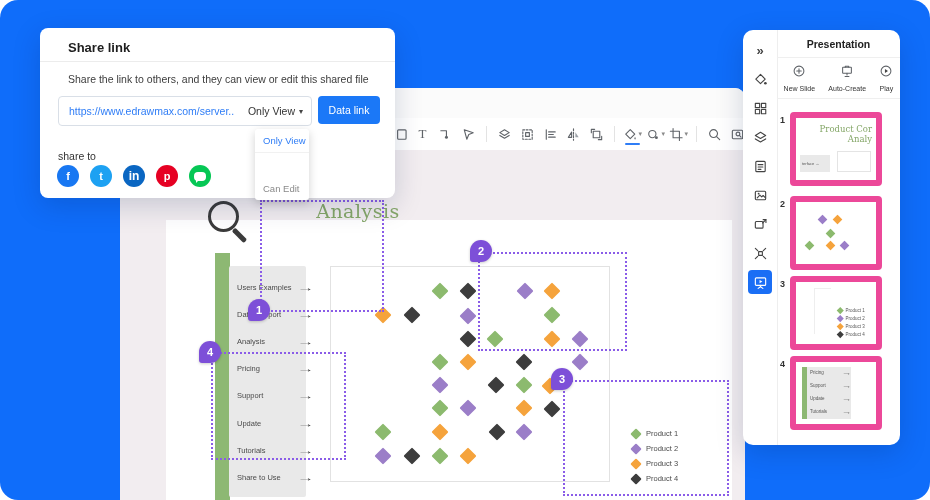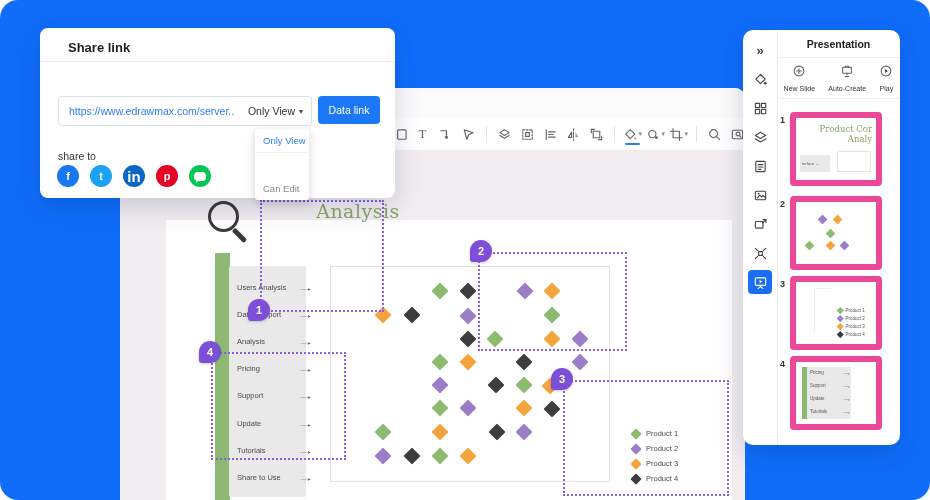--- a/index.html
+++ b/index.html
@@ -41,21 +41,21 @@
   .sm-divider{position:absolute;left:0;right:0;top:33px;height:1px;background:#ececec;}
   .sm-desc{position:absolute;left:28px;top:45px;font-size:10.5px;color:#3c3c3c;}
   .sm-input{position:absolute;left:18px;top:68px;width:252px;height:28px;border:1px solid #d9dfe7;border-radius:4px;background:#fff;display:flex;align-items:center;}
   .sm-url{font-size:10.5px;color:#2f7df6;margin-left:10px;white-space:nowrap;overflow:hidden;flex:1;}
   .sm-perm{display:flex;align-items:center;gap:4px;font-size:10.5px;color:#333;margin:0 8px 0 6px;cursor:pointer;white-space:nowrap;}
   .sm-perm .caret{font-size:8px;color:#444;}
   .sm-copy{position:absolute;left:278px;top:68px;width:62px;height:28px;background:#1b78f7;color:#fff;border:none;border-radius:4px;font-size:10.5px;font-family:"Liberation Sans",sans-serif;}
   .sm-share-to{position:absolute;left:18px;top:122px;font-size:10.5px;color:#333;}
   .sm-socials{position:absolute;left:17px;top:137px;display:flex;gap:11px;}
   .social{width:22px;height:22px;border-radius:50%;display:flex;align-items:center;justify-content:center;color:#fff;font-size:11px;font-weight:bold;}
-  .social .in{font-size:15px;font-weight:bold;}
+  .social .in{font-size:12px;font-weight:bold;}
   .social .bubble{width:12px;height:9px;background:#fff;border-radius:4px;position:relative;}
   .social .bubble::after{content:"";position:absolute;left:2px;bottom:-2px;border:2px solid transparent;border-top-color:#fff;border-left-color:#fff;}
   .sm-dropdown{position:absolute;left:215px;top:101px;width:54px;background:#fff;border-radius:3px;box-shadow:0 3px 10px rgba(0,0,0,.18);z-index:5;}
   .sm-option{padding:6px 8px;font-size:9.5px;white-space:nowrap;}
   .sm-option.selected{color:#2f7df6;border-bottom:1px solid #f1f1f1;}
   .sm-option.normal{color:#8a8a8a;margin-top:24px;}
   
   .right-panel{position:absolute;left:743px;top:30px;width:157px;height:415px;background:#fff;border-radius:10px;box-shadow:0 8px 28px rgba(0,30,80,.18);}
   .side-strip{position:absolute;left:0;top:0;bottom:0;width:34px;border-right:1px solid #eeeeee;display:flex;flex-direction:column;align-items:center;padding-top:8px;gap:5px;}
   .side-icon{width:24px;height:24px;display:flex;align-items:center;justify-content:center;border-radius:4px;color:#444;}
@@ -203,21 +203,21 @@
   <div class="canvas-layer">
     <div class="magnifier-circle"></div>
     <div class="magnifier-handle"></div>
     <div class="chart-title" style="color: rgb(133, 167, 104);">
       <div>Analysis</div>
     </div>
     <div class="green-bar" style="background: rgb(141, 184, 115);"></div>
     <div class="cat-panel"></div>
     <div id="cat-rows">
         <div class="cat-row" style="top: 281px;">
-          <span class="cat-label">Users Analysis</span>
+          <span class="cat-label">Users Examples</span>
           <span class="cat-arrow">→</span>
         </div>
         <div class="cat-row" style="top: 308.2px;">
           <span class="cat-label">Data Support</span>
           <span class="cat-arrow">→</span>
         </div>
         <div class="cat-row" style="top: 335.4px;">
           <span class="cat-label">Analysis</span>
           <span class="cat-arrow">→</span>
         </div>
@@ -453,20 +453,21 @@
             <span>Tutorials</span>
             <i>→</i>
           </div>
         </div>
       </div>
   </div>
 
   <div class="share-modal">
     <div class="sm-title">Share link</div>
     <div class="sm-divider"></div>
+    <div class="sm-desc">Share the link to others, and they can view or edit this shared file</div>
     <div class="sm-input">
       <span class="sm-url">https://www.edrawmax.com/server..</span>
       <span class="sm-perm">
         <span>Only View</span>
         <span class="caret">▾</span>
       </span>
     </div>
     <button class="sm-copy">Data link</button>
     <div class="sm-dropdown" id="sm-dropdown">
         <div class="sm-option selected">Only View</div>

